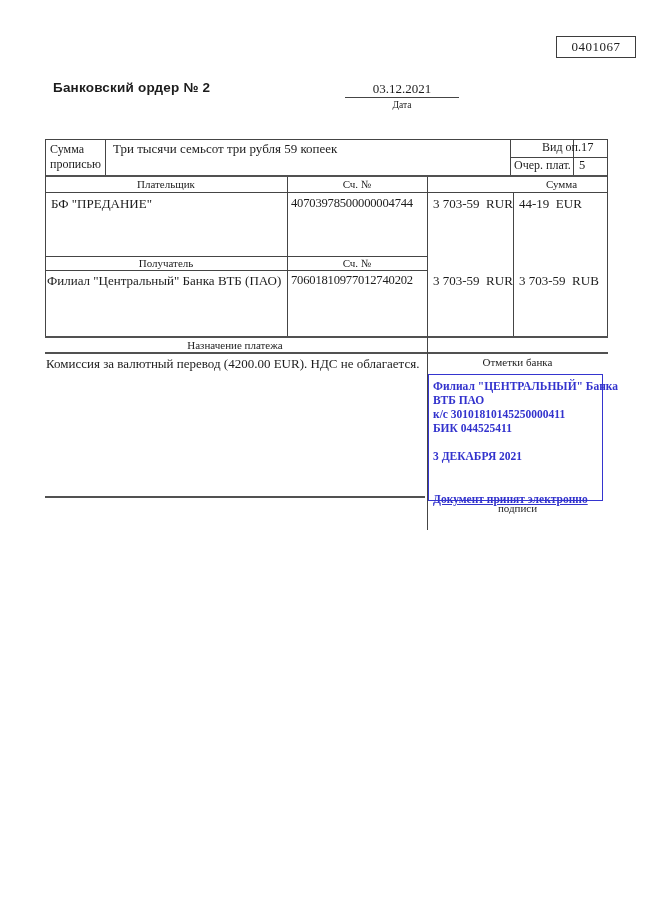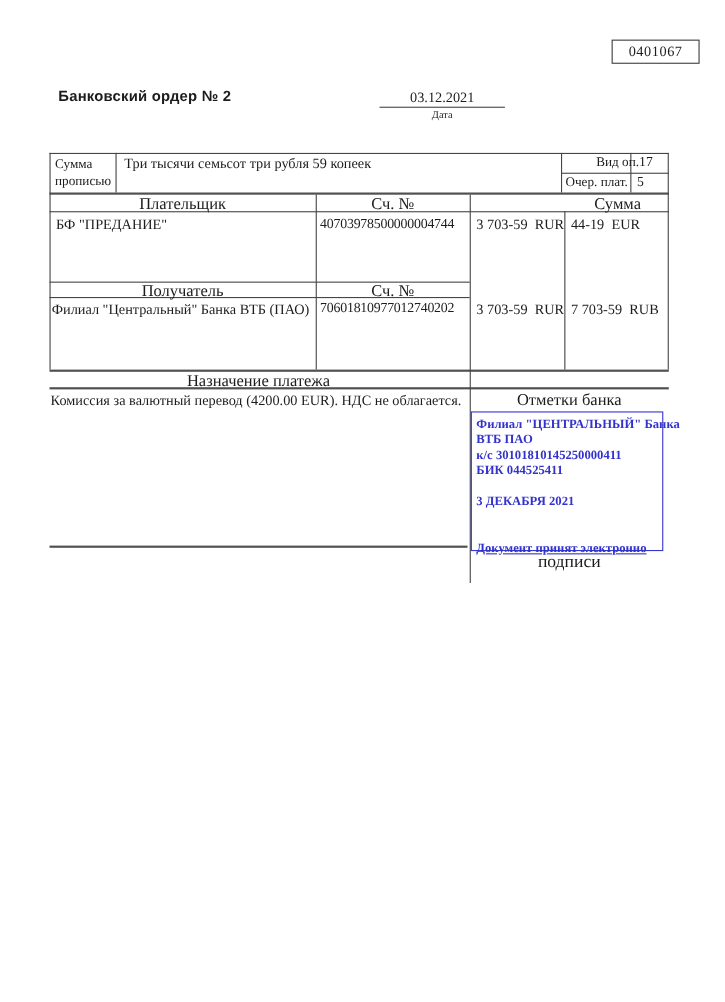--- a/index.html
+++ b/index.html
@@ -6,21 +6,21 @@
   #page{position:relative;width:659px;height:911px;background:#ffffff;overflow:hidden;
         font-family:"Liberation Serif", serif;color:#1c1c1c;padding-left:28px;}
   .abs{position:absolute;}
   .ser{font-family:"Liberation Serif", serif;}
   .sans{font-family:"Liberation Sans", sans-serif;}
   .hl{position:absolute;height:1px;background:#454545;}
   .hl2{position:absolute;height:2px;background:#515151;}
   .vl{position:absolute;width:1px;background:#454545;}
   .ctr{text-align:center;}
   .pre{white-space:pre;}
-  .hdr{font-size:15px;}
+  .hdr{font-size:11px;}
   .val{font-size:13px;}
   .acct{font-size:12.6px;letter-spacing:-0.2px;}
   #form-code-box{left:556px;top:36px;width:78px;height:20px;border:1px solid #3d3d3d;
                  font-size:13px;line-height:20px;text-align:center;letter-spacing:0.5px;}
   #title{left:53px;top:80px;font-size:13.5px;font-weight:bold;letter-spacing:0.2px;}
   #date-value{left:345px;top:81px;width:114px;font-size:13px;text-align:center;}
   #date-underline{left:345px;top:97px;width:114px;}
   #date-label{left:345px;top:100px;width:114px;font-size:9.5px;text-align:center;}
   #stamp-box{left:428px;top:374px;width:165px;height:117px;border:1.5px solid #3535cf;
              padding:4px 4px;font-size:11.5px;font-weight:bold;line-height:14px;}
@@ -71,31 +71,31 @@
   <div class="abs ser val" style="left:51px;top:196px;width:230px;">БФ "ПРЕДАНИЕ"</div>
   <div class="abs ser acct" style="left:291px;top:196px;width:134px;">40703978500000004744</div>
   <div class="abs ser val pre" style="left:433px;top:196px;">3 703-59  RUR</div>
   <div class="abs ser val pre" style="left:519px;top:196px;">44-19  EUR</div>
 
   <div class="abs ser hdr ctr" style="left:45px;top:257px;width:242px;">Получатель</div>
   <div class="abs ser hdr ctr" style="left:287px;top:257px;width:140px;">Сч. №</div>
   <div class="abs ser val" style="left:47px;top:273px;width:240px;">Филиал "Центральный" Банка ВТБ (ПАО)</div>
   <div class="abs ser acct" style="left:291px;top:273px;width:134px;">70601810977012740202</div>
   <div class="abs ser val pre" style="left:433px;top:273px;">3 703-59  RUR</div>
-  <div class="abs ser val pre" style="left:519px;top:273px;">7 703-59  RUB</div>
+  <div class="abs ser val pre" style="left:519px;top:273px;">3 703-59  RUB</div>
 
   <div class="abs ser hdr ctr" style="left:45px;top:339px;width:380px;">Назначение платежа</div>
   <div class="abs ser val" style="left:46px;top:356px;width:378px;">Комиссия за валютный перевод (4200.00 EUR). НДС не облагается.</div>
 
   <div class="abs ser hdr ctr" style="left:427px;top:356px;width:181px;">Отметки банка</div>
 
   <div id="stamp-box" class="abs ser" style="color:#3232cd;">
     <div class="stamp-line">Филиал "ЦЕНТРАЛЬНЫЙ" Банка</div>
     <div class="stamp-line">ВТБ ПАО</div>
     <div class="stamp-line">к/с 30101810145250000411</div>
     <div class="stamp-line">БИК 044525411</div>
     <div class="stamp-line" style="margin-top:14px;">3 ДЕКАБРЯ 2021</div>
     <div class="stamp-line" style="margin-top:29px;text-decoration:underline;">Документ принят электронно</div>
   </div>
 
-  <div class="abs ser ctr" style="left:427px;top:502px;width:181px;font-size:16px;">подписи</div>
+  <div class="abs ser ctr" style="left:427px;top:502px;width:181px;font-size:11px;">подписи</div>
 
 </div>
 
 </body></html>

